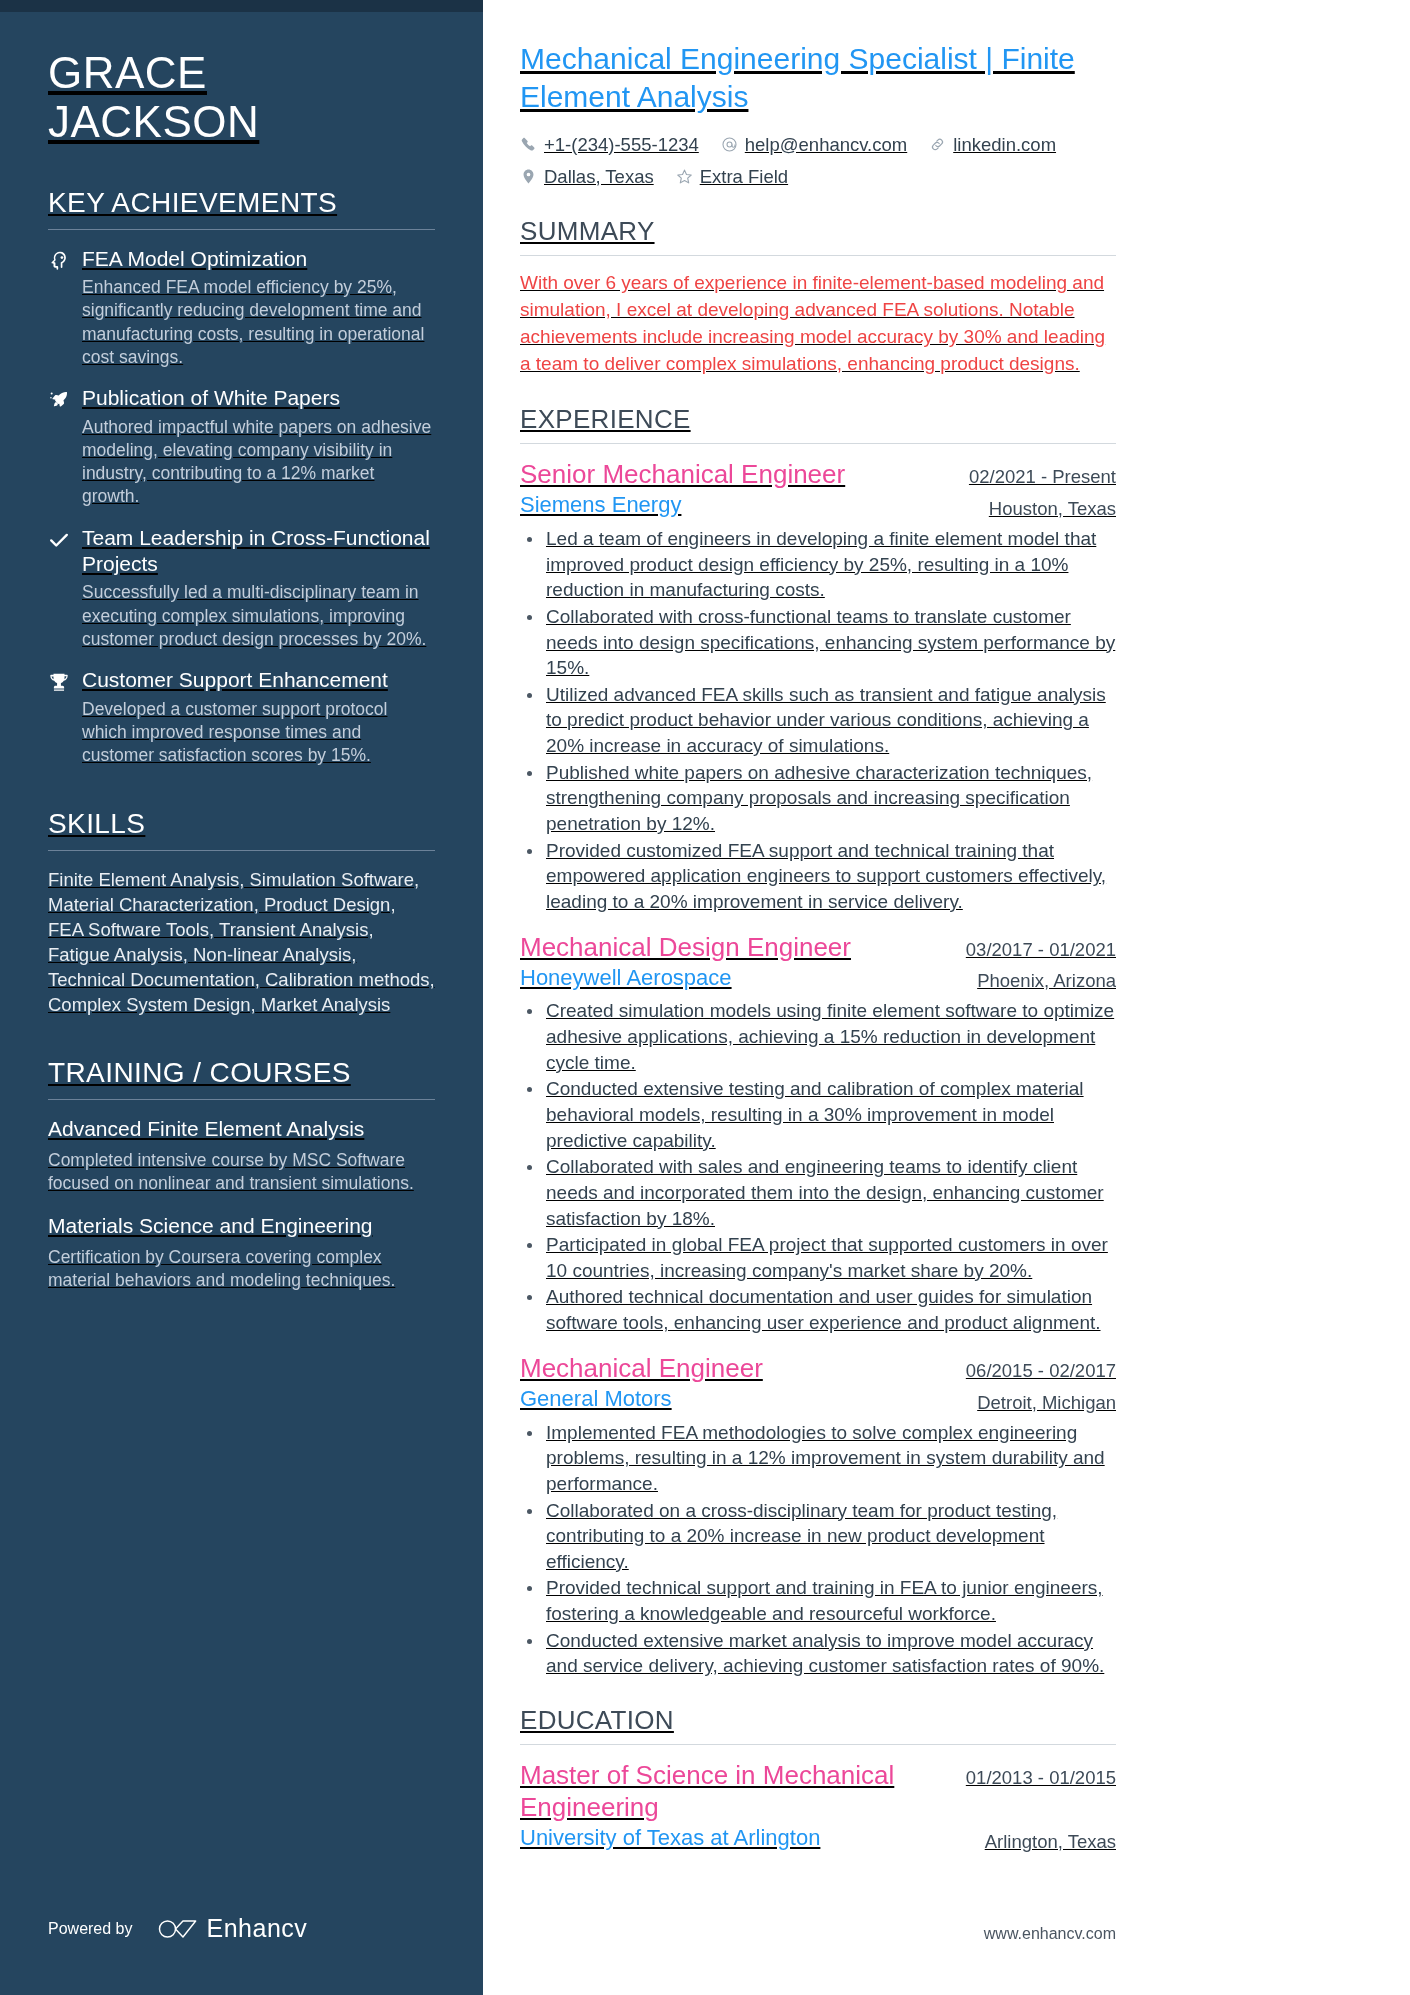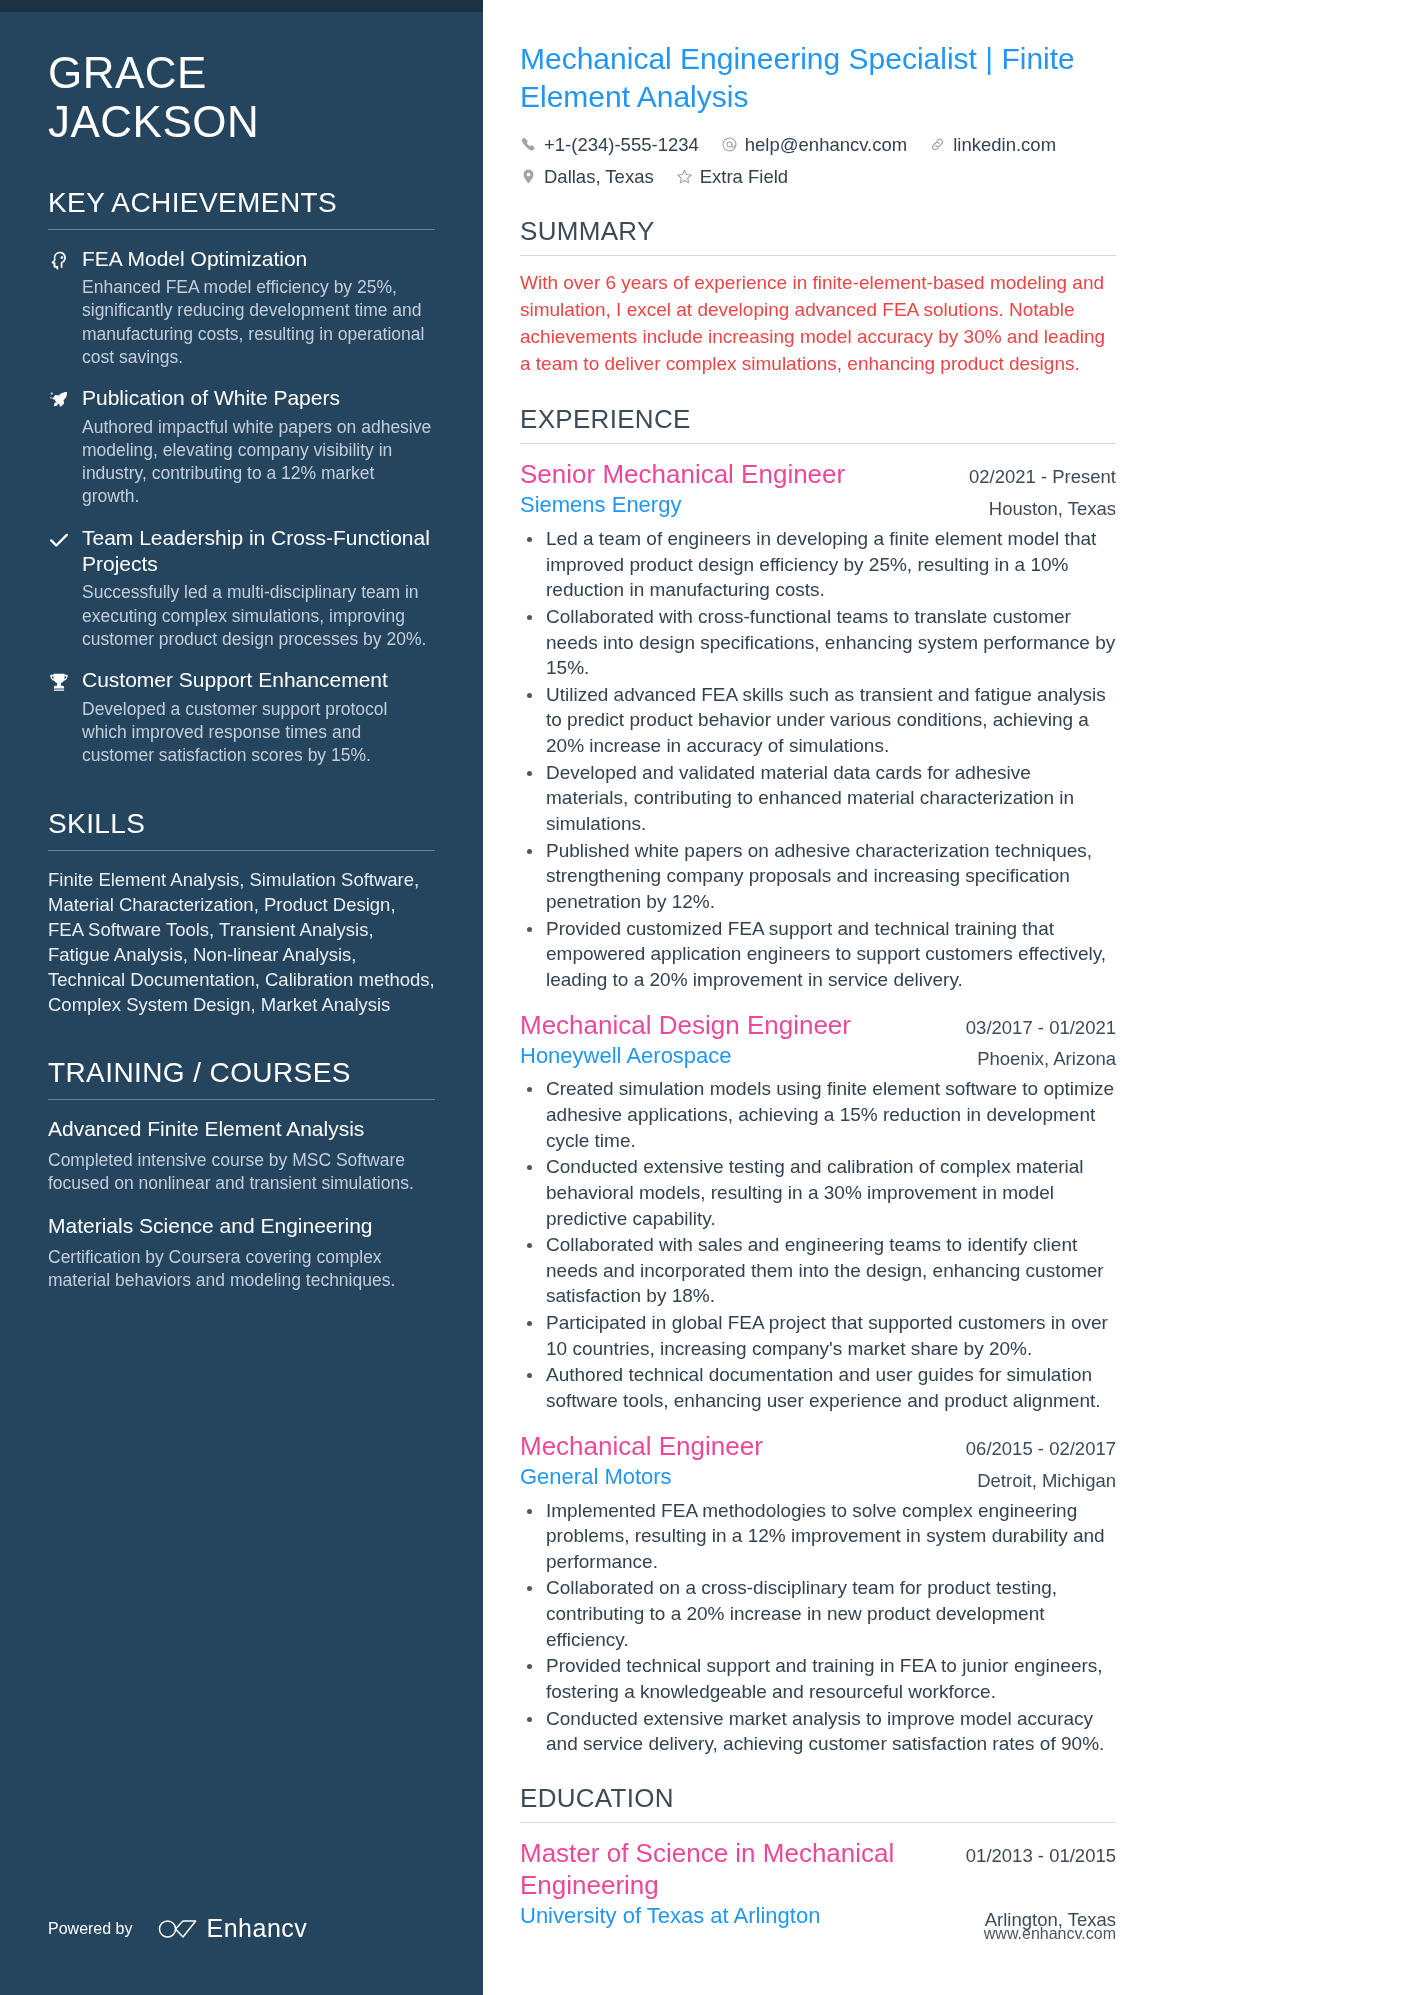--- a/index.html
+++ b/index.html
@@ -10,20 +10,21 @@
     font-family: "Liberation Sans", sans-serif;
     -webkit-font-smoothing: antialiased;
   }
   .page {
     position: relative;
     width: 1164px;
     height: 1995px;
     display: flex;
     background: #ffffff;
     overflow: hidden;
+    text-decoration: underline;
   }
 
   
   .sidebar {
     width: 483px;
     flex: 0 0 483px;
     background: #25455f;
     position: relative;
     padding: 0;
   }
@@ -424,21 +425,20 @@
           <div class="entry-meta">02/2021 - Present</div>
         </div>
         <div class="entry-sub">
           <div class="entry-org">Siemens Energy</div>
           <div class="entry-loc">Houston, Texas</div>
         </div>
         <ul class="bullets">
           <li>Led a team of engineers in developing a finite element model that improved product design efficiency by 25%, resulting in a 10% reduction in manufacturing costs.</li>
           <li>Collaborated with cross-functional teams to translate customer needs into design specifications, enhancing system performance by 15%.</li>
           <li>Utilized advanced FEA skills such as transient and fatigue analysis to predict product behavior under various conditions, achieving a 20% increase in accuracy of simulations.</li>
-          <li>Developed and validated material data cards for adhesive materials, contributing to enhanced material characterization in simulations.</li>
           <li>Published white papers on adhesive characterization techniques, strengthening company proposals and increasing specification penetration by 12%.</li>
           <li>Provided customized FEA support and technical training that empowered application engineers to support customers effectively, leading to a 20% improvement in service delivery.</li>
         </ul>
       </div>
 
       <div class="entry">
         <div class="entry-head">
           <div class="entry-title">Mechanical Design Engineer</div>
           <div class="entry-meta">03/2017 - 01/2021</div>
         </div>

